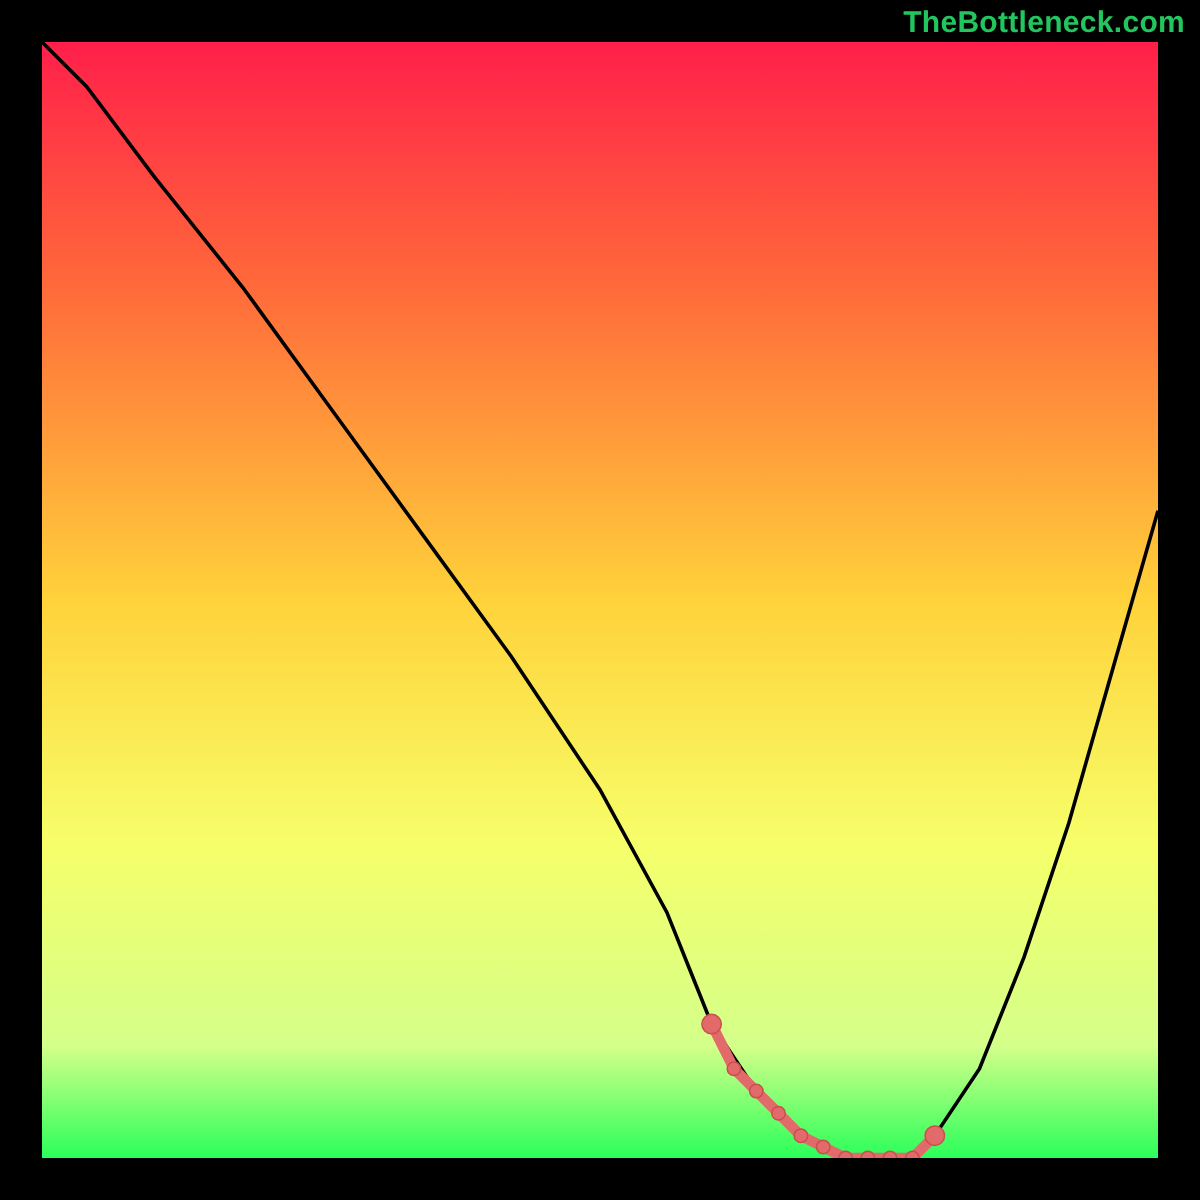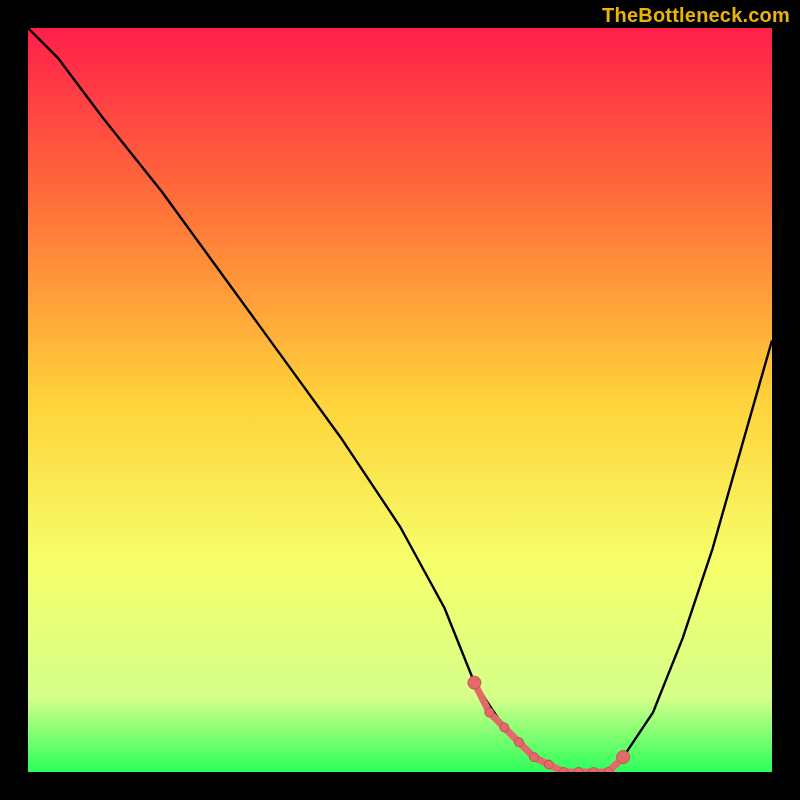--- a/index.html
+++ b/index.html
@@ -16,21 +16,21 @@
     width: 800px;
     height: 800px;
     background: #000;
   }
   .watermark {
     position: absolute;
     top: 4px;
     right: 10px;
     font-size: 20px;
     font-weight: bold;
-    color: #eab308;
+    color: #22c55e;
     letter-spacing: 0.2px;
     z-index: 10;
   }
   .plot-wrap {
     position: absolute;
     left: 28px;
     top: 28px;
     width: 744px;
     height: 744px;
   }

